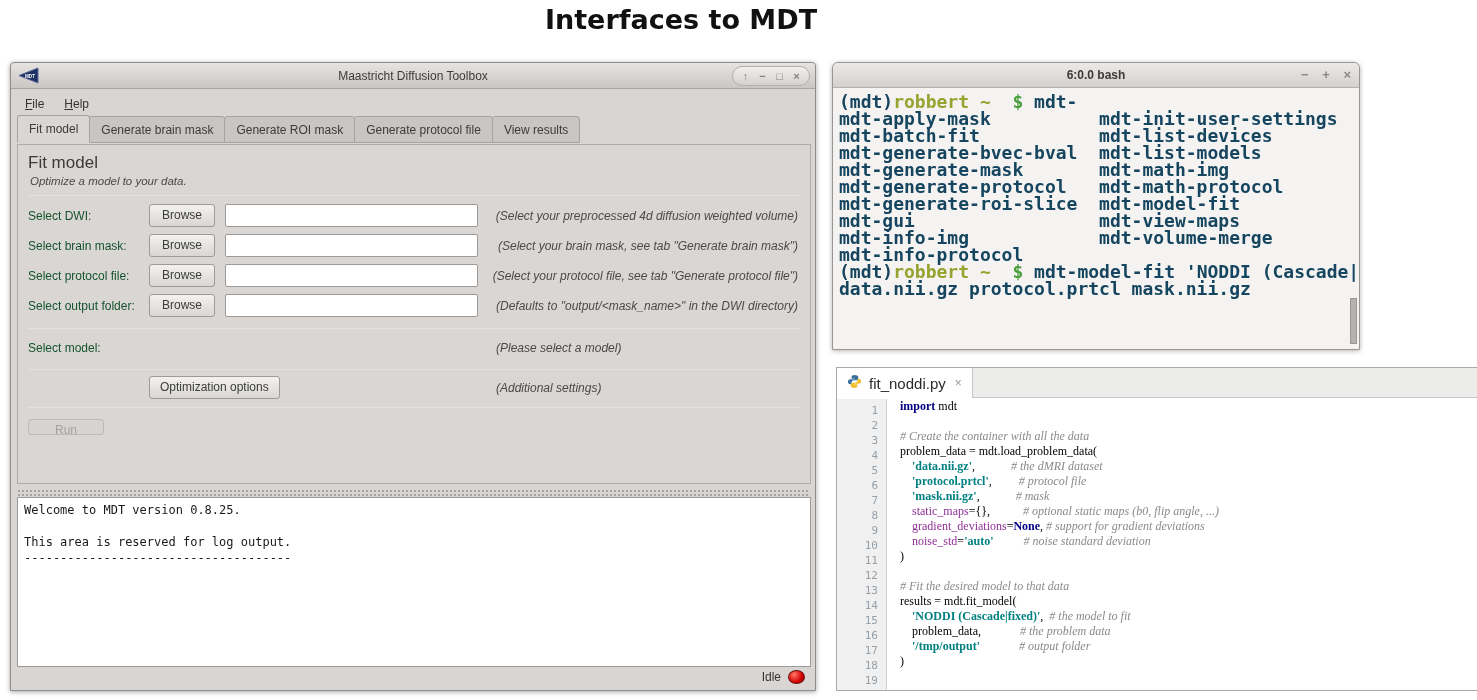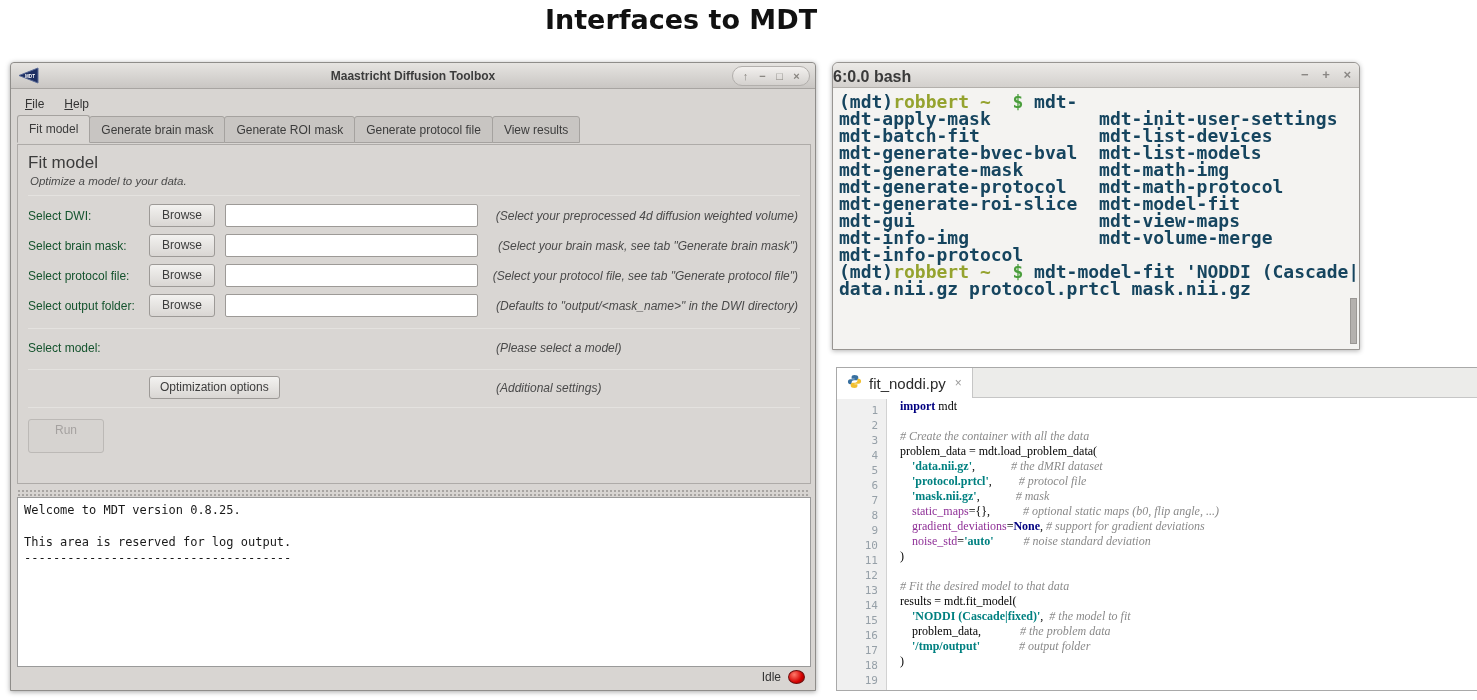--- a/index.html
+++ b/index.html
@@ -8,21 +8,21 @@
   .page-title { position:absolute; left:0; top:4px; width:1362px; text-align:center;
                 font-size:27px; font-weight:600; color:#111; font-family:"DejaVu Sans",sans-serif; }
 
   
   #gui { position:absolute; left:10px; top:62px; width:806px; height:629px;
          background:#d8d5d2; border:1px solid #8f8d8a; border-radius:4px 4px 0 0;
          box-shadow:0 1px 5px rgba(0,0,0,.35); font-size:12px; color:#3a3a3a; }
   .gui-titlebar { position:relative; height:26px; background:linear-gradient(#e6e4e1,#c9c6c3);
                   border-bottom:1px solid #a8a5a2; border-radius:4px 4px 0 0; }
   .gui-title { position:absolute; left:0; right:0; top:6px; text-align:center;
-               font-weight:bold; font-size:12px; color:#3c3c3c; }
+               font-weight:normal; font-size:12px; color:#3c3c3c; }
   .gui-appicon { position:absolute; left:6px; top:4px; width:22px; height:17px; }
   .winbtns { position:absolute; right:5px; top:3px; height:20px; display:flex; align-items:center;
              background:linear-gradient(#f2f0ee,#d4d1ce); border:1px solid #b2afac;
              border-radius:10px; padding:0 4px; }
   .winbtn { width:17px; text-align:center; color:#87847f; font-size:11px; font-weight:bold; line-height:18px; }
   .gui-menubar { height:26px; padding:8px 0 0 14px; }
   .menu-item { display:inline-block; margin-right:20px; color:#343434; }
   .gui-tabbar { position:relative; height:28px; padding-left:6px; }
   .tab { display:inline-block; height:27px; padding:6px 11px 0 11px; margin-right:-1px;
          background:#c8c5c2; border:1px solid #a5a29f; border-radius:3px 3px 0 0;
@@ -47,43 +47,43 @@
   .frm-hint.left  { left:478px; }
   .model-row { position:absolute; left:0; right:0; top:188px; height:30px; }
   .combo { position:absolute; left:131px; top:3px; width:331px; height:23px;
            background:linear-gradient(#f1efed,#dcd9d6); border:1px solid #9d9a97; border-radius:3px;
            padding:4px 8px; color:#333; }
   .combo-spin { position:absolute; right:4px; top:3px; display:flex; flex-direction:column;
                 align-items:center; color:#555; font-size:7px; line-height:7px;
                 border-left:1px solid #b5b2af; padding-left:5px; height:16px; justify-content:center;}
   .options-row { position:absolute; left:0; right:0; top:228px; height:30px; }
   .opt-btn { position:absolute; left:131px; top:3px; padding:0 10px; height:23px; line-height:21px; }
-  .run-btn { position:absolute; left:10px; top:274px; width:76px; height:34px; line-height:21px;
+  .run-btn { position:absolute; left:10px; top:274px; width:76px; height:16px; line-height:21px;
              background:#d6d3d0; border:1px solid #bcb9b6; border-radius:3px; color:#a5a2a0;
              text-align:center; }
   .splitter { position:absolute; left:6px; right:6px; top:426px; height:7px;
               background-image:radial-gradient(#a8a5a2 0.8px, transparent 1px);
               background-size:4px 4px; }
   .gui-log { position:absolute; left:6px; top:434px; width:794px; height:170px; background:#fff;
              border:1px solid #9a9a9a; font-family:"DejaVu Sans Mono",monospace; font-size:12px;
              line-height:16px; color:#1a1a1a; padding:4px 6px; white-space:pre; overflow:hidden; }
   .gui-status { position:absolute; left:0; right:0; bottom:0; height:25px; }
   .status-text { position:absolute; right:34px; top:5px; color:#333; }
   .status-lamp { position:absolute; right:10px; top:5px; width:17px; height:14px; border-radius:50%;
                  background:radial-gradient(circle at 35% 30%, #ff7a6a, #d40000 60%, #8d0000);
                  border:1px solid #6e0c0c; }
 
   
   #term { position:absolute; left:832px; top:62px; width:528px; height:288px;
           background:#f4f3f1; border:1px solid #989592; border-radius:6px 6px 0 0;
           box-shadow:0 1px 5px rgba(0,0,0,.3); }
   .term-titlebar { position:relative; height:25px; background:linear-gradient(#eceae7,#d3d0cd);
                    border-bottom:1px solid #b3b0ac; border-radius:6px 6px 0 0; }
-  .term-title { position:absolute; left:0; right:0; top:5px; font-weight:bold;
-                font-size:16px; color:#3a3a3a; }
+  .term-title { position:absolute; left:0; right:0; top:5px; text-align:center; font-weight:bold;
+                font-size:12px; color:#3a3a3a; }
   .term-btns { position:absolute; right:8px; top:4px; color:#8a8784; font-weight:bold; font-size:13px; }
   .term-btns span { margin-left:10px; }
   .term-body { position:absolute; left:0; top:26px; right:0; bottom:0; padding:4px 6px;
                font-family:"DejaVu Sans Mono",monospace; font-weight:bold; font-size:18px;
                line-height:17px; white-space:pre; overflow:hidden; }
   .tc-n { color:#16455f; } .tc-u { color:#95a32f; } .tc-d { color:#4b9e3d; } .tc-t { color:#16455f; }
   .term-scroll { position:absolute; right:2px; top:26px; bottom:2px; width:8px; }
   .term-thumb { position:absolute; right:0; bottom:3px; width:7px; height:46px; background:#b4b1ae;
                 border:1px solid #9a9794; }
 

